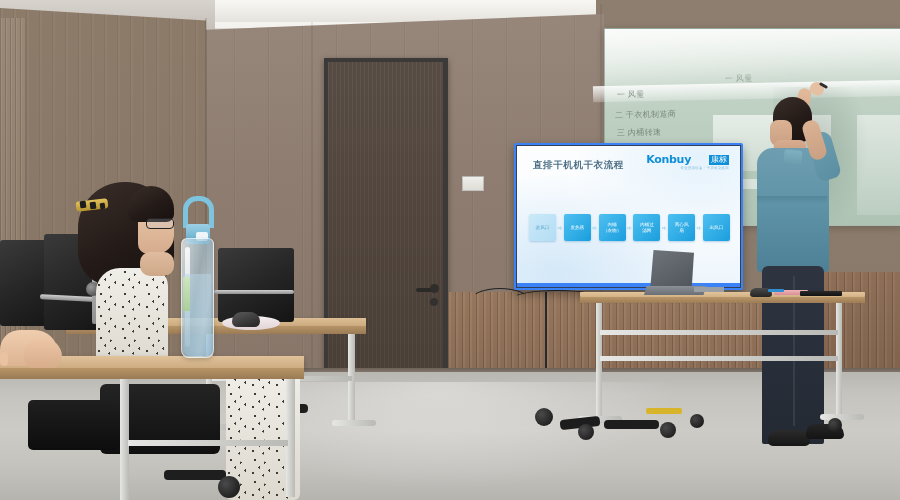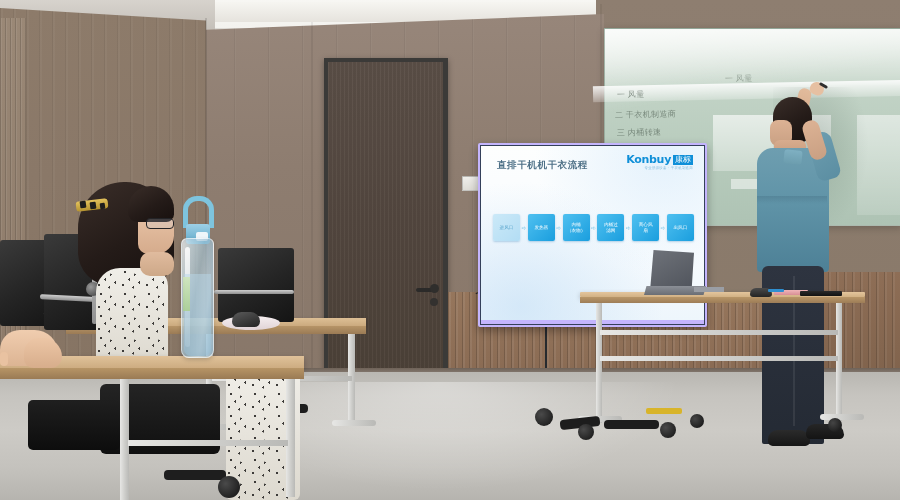--- a/index.html
+++ b/index.html
@@ -139,22 +139,22 @@
     color:rgba(55,70,60,.52); font-size:8px; letter-spacing:.4px;
     white-space:nowrap; transform:rotate(-1deg);
   }
   .wb-shadow {
     position:absolute; left:168px; top:58px; width:96px; height:148px;
     background:radial-gradient(ellipse at 40% 40%, rgba(60,80,68,.22), rgba(60,80,68,0) 70%);
   }
 
   
   .tv {
-    position:absolute; left:478px; top:143px; width:229px; height:184px;
-    background:#c4b5fd;
+    position:absolute; left:514px; top:143px; width:229px; height:147px;
+    background:#3b82f6;
     padding:3px 3px 7px 3px;
     box-shadow:0 4px 10px rgba(0,0,0,.33);
     border-radius:2px;
   }
   .tv-bezel-inner { position:absolute; inset:2px; border:1px solid #34405a; }
   .slide {
     position:relative; width:100%; height:100%;
     background:
       radial-gradient(ellipse at 18% 92%, rgba(190,220,245,.55), rgba(255,255,255,0) 55%),
       radial-gradient(ellipse at 82% 6%, rgba(205,230,250,.5), rgba(255,255,255,0) 50%),
@@ -164,21 +164,21 @@
   .slide-title {
     position:absolute; left:16px; top:13px;
     font-size:9.5px; color:#4c6f86; letter-spacing:.6px;
     font-family:"DejaVu Sans", sans-serif; font-weight:600;
     text-shadow:0 0 1px rgba(255,255,255,.9);
   }
   .slide-logo {
     position:absolute; right:11px; top:8px;
     display:flex; flex-direction:column; align-items:flex-end; line-height:1;
   }
-  .logo-row { display:flex; align-items:center; gap:2px; }
+  .logo-row { display:flex; align-items:center; gap:18px; }
   .logo-mark {
     font-size:11px; font-weight:bold; color:#0f8fd8;
     font-family:"DejaVu Sans", sans-serif; letter-spacing:-.3px;
   }
   .logo-cn {
     font-size:8px; color:#fff; background:#0f8fd8;
     padding:1px 2px; font-family:"DejaVu Sans", sans-serif;
   }
   .logo-sub {
     font-size:3.4px; color:#7fb9da; margin-top:2px;

